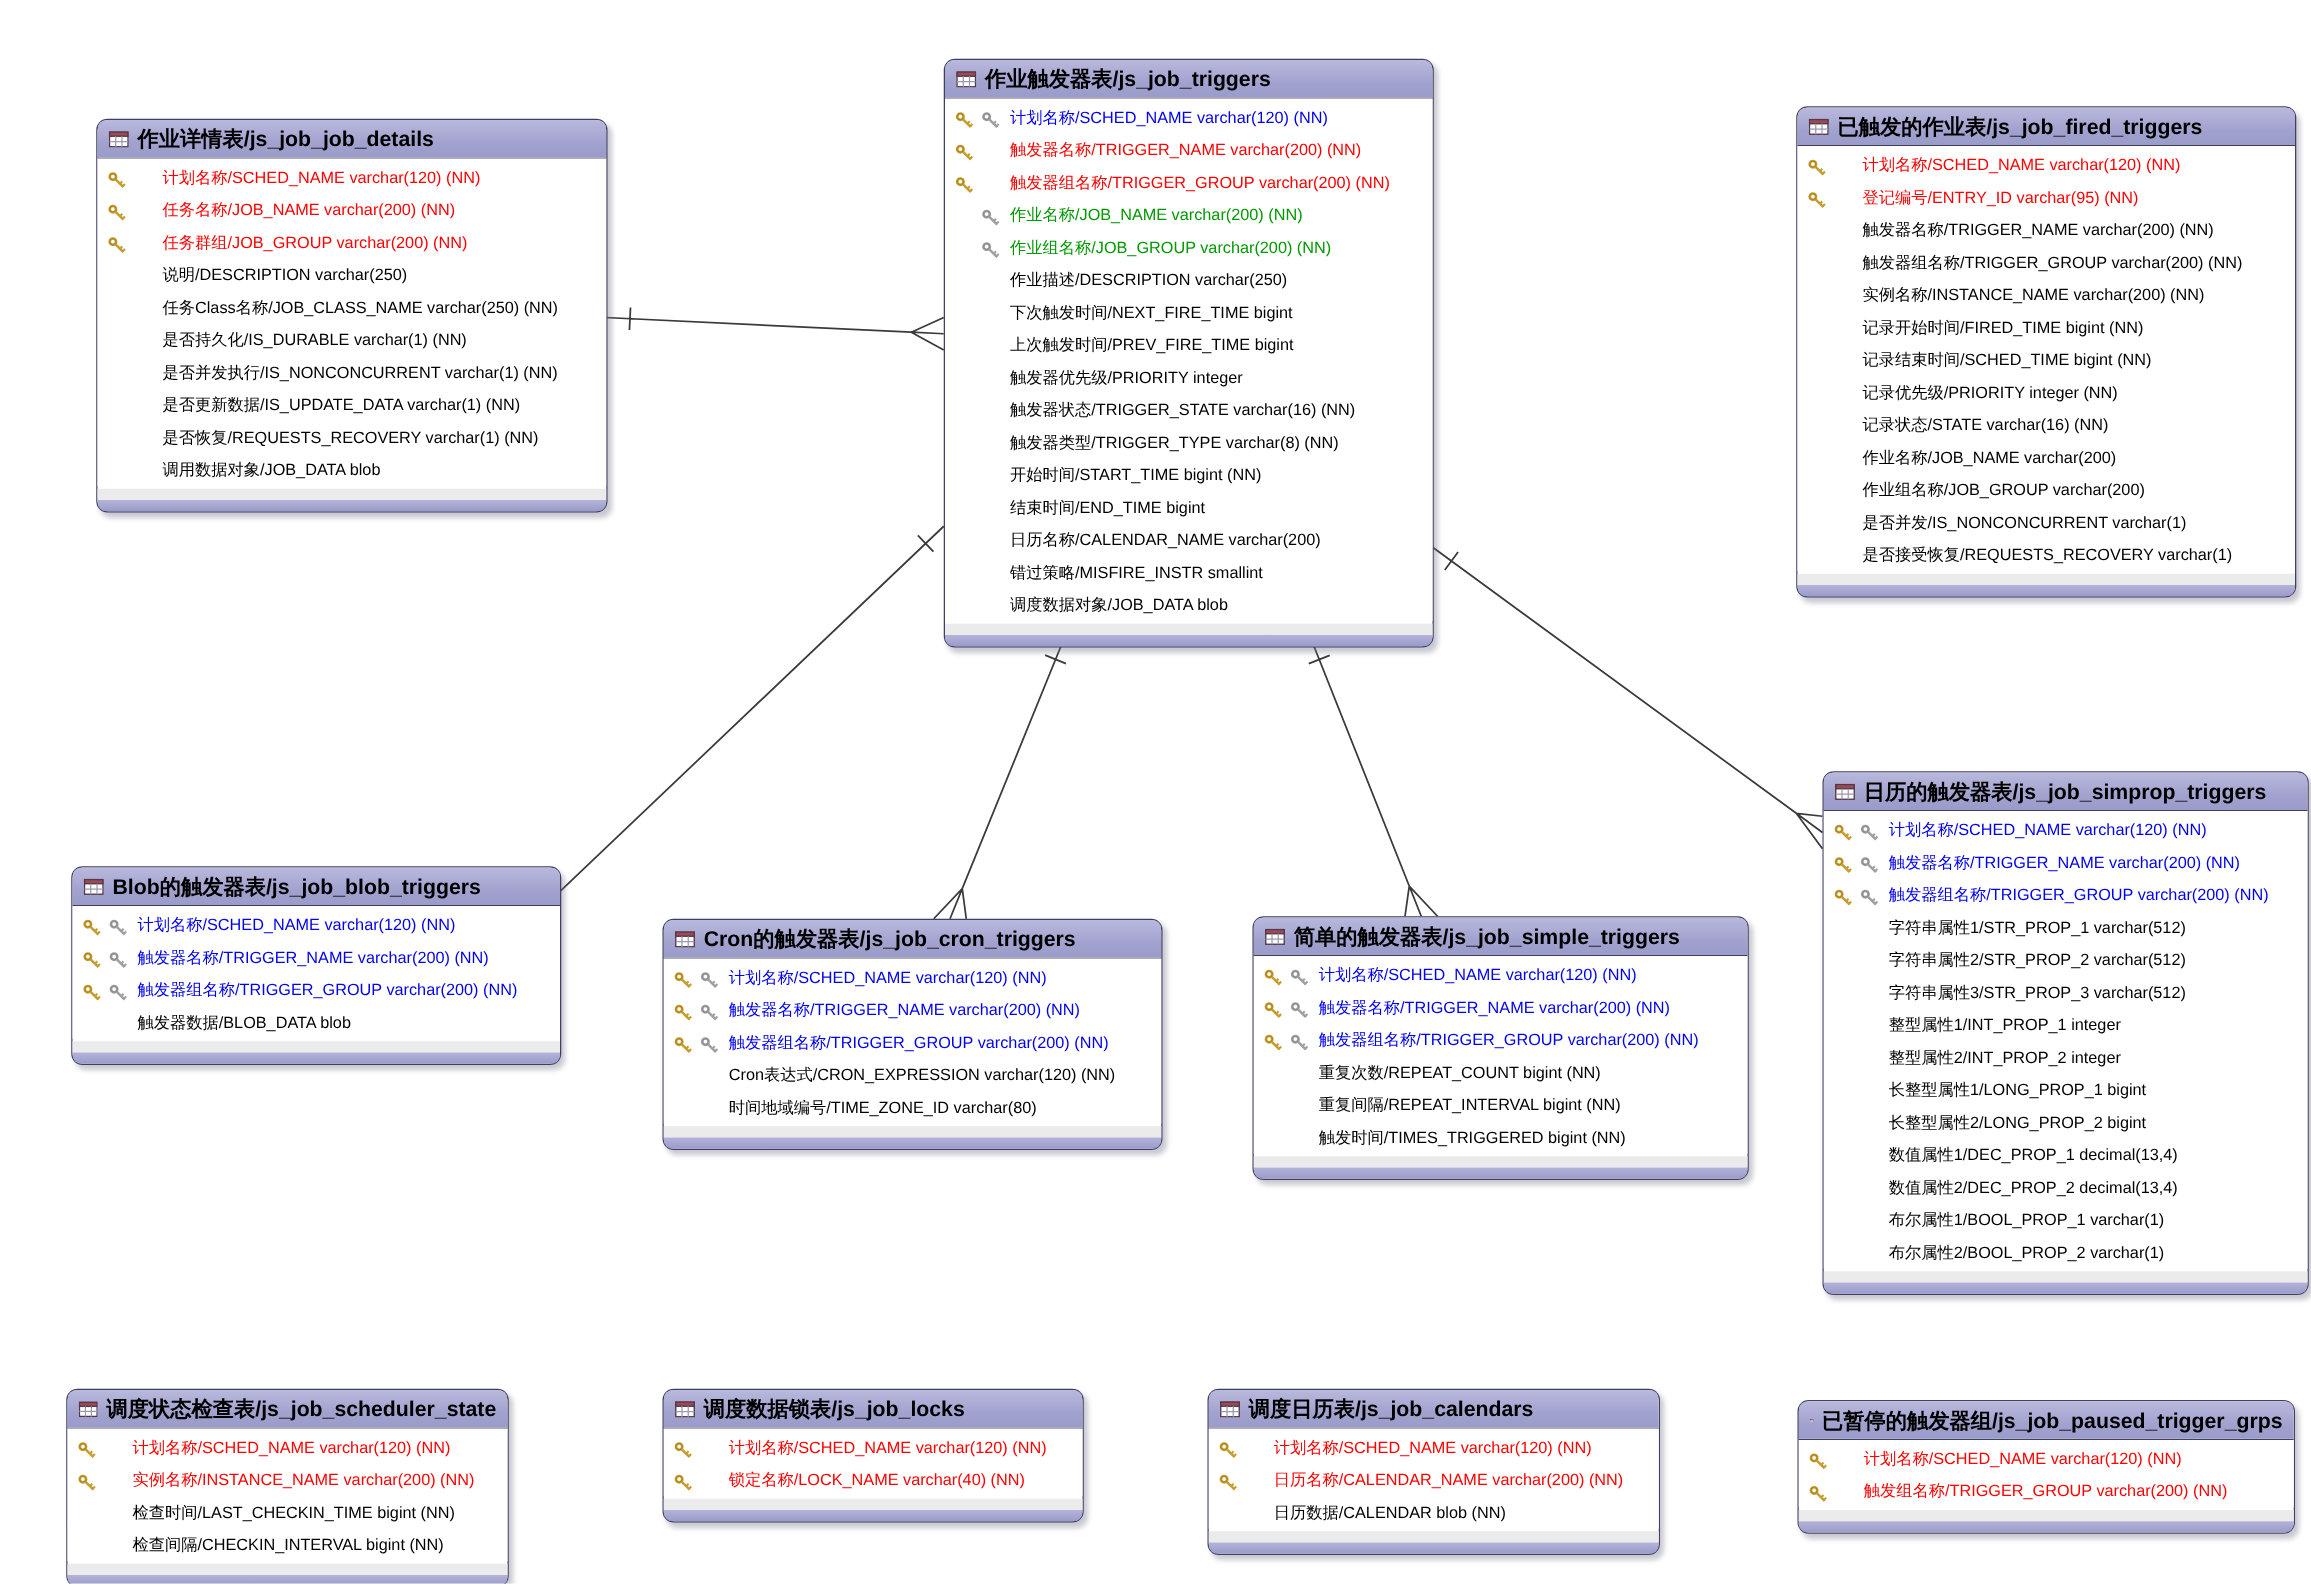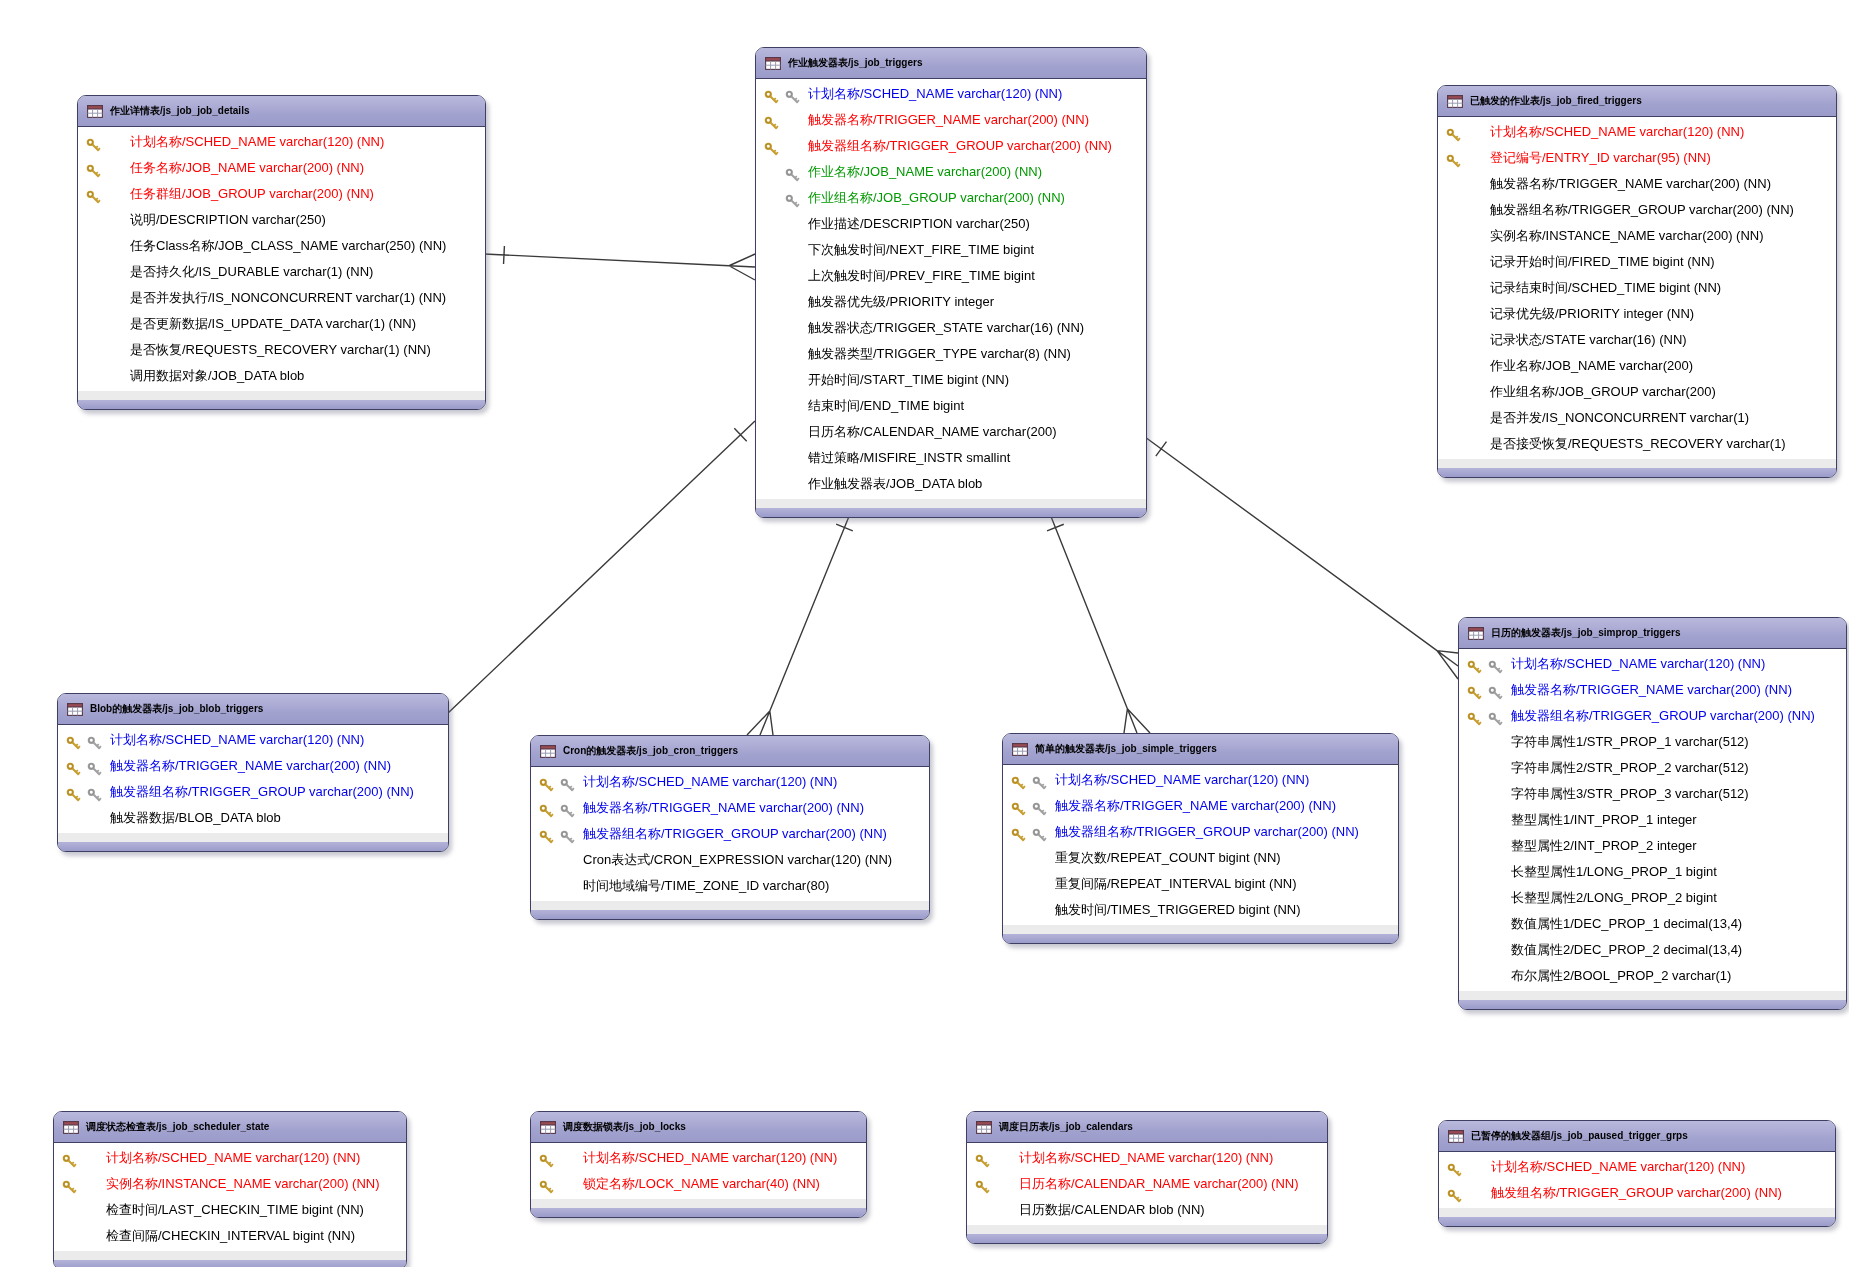--- a/index.html
+++ b/index.html
@@ -10,21 +10,21 @@
   #rel-layer{position:absolute;left:0;top:0;width:1849px;height:1267px;}
   .tbl{
     position:absolute;background:#ffffff;border:1.5px solid #3f3f63;border-radius:9px;
     box-shadow:3px 4px 4px rgba(110,110,135,.38);
   }
   .tbl-header{
     height:30px;display:flex;align-items:center;gap:7px;padding:0 9px;
     background:linear-gradient(180deg,#b9b9dd 0%,#a2a2cf 60%,#9b9bca 100%);
     border-bottom:1.4px solid #3f3f63;border-radius:7px 7px 0 0;
   }
-  .tbl-title{font-size:10px;font-weight:bold;color:#000;white-space:nowrap;}
+  .tbl-title{font-size:17px;font-weight:bold;color:#000;white-space:nowrap;}
   .tbl-body{padding:2px 16px 0 0;background:#fff;}
   .row{position:relative;height:26px;line-height:26px;white-space:nowrap;}
   .row .txt{position:absolute;left:52px;font-size:13px;}
   .row .k1{position:absolute;left:8px;top:6px;}
   .row .k2{position:absolute;left:29px;top:6px;}
   .c-red  .txt{color:#ff0000;}
   .c-blue .txt{color:#0000ee;}
   .c-green .txt{color:#009900;}
   .c-black .txt{color:#000000;}
   .tbl-footgray{height:9px;background:#ebebeb;margin-top:2px;}
@@ -211,21 +211,21 @@
         <div class="row c-black">
           <span class="txt">结束时间/END_TIME bigint</span>
         </div>
         <div class="row c-black">
           <span class="txt">日历名称/CALENDAR_NAME varchar(200)</span>
         </div>
         <div class="row c-black">
           <span class="txt">错过策略/MISFIRE_INSTR smallint</span>
         </div>
         <div class="row c-black">
-          <span class="txt">作业触发器表/JOB_DATA blob</span>
+          <span class="txt">调度数据对象/JOB_DATA blob</span>
         </div>
       </div>
       <div class="tbl-footgray"></div>
       <div class="tbl-footbar"></div>
     </div>
     <div class="tbl" style="left: 1437px; top: 85px; width: 398px;">
       <div class="tbl-header">
         <svg width="16" height="13" viewBox="0 0 16 13">
           <rect x="0.6" y="0.6" width="14.8" height="11.8" fill="#ffffff" stroke="#55384a" stroke-width="1.1"></rect>
           <rect x="0.6" y="0.6" width="14.8" height="3.4" fill="#9a4a52" stroke="#55384a" stroke-width="1.1"></rect>
@@ -594,20 +594,23 @@
           <span class="txt">长整型属性1/LONG_PROP_1 bigint</span>
         </div>
         <div class="row c-black">
           <span class="txt">长整型属性2/LONG_PROP_2 bigint</span>
         </div>
         <div class="row c-black">
           <span class="txt">数值属性1/DEC_PROP_1 decimal(13,4)</span>
         </div>
         <div class="row c-black">
           <span class="txt">数值属性2/DEC_PROP_2 decimal(13,4)</span>
+        </div>
+        <div class="row c-black">
+          <span class="txt">布尔属性1/BOOL_PROP_1 varchar(1)</span>
         </div>
         <div class="row c-black">
           <span class="txt">布尔属性2/BOOL_PROP_2 varchar(1)</span>
         </div>
       </div>
       <div class="tbl-footgray"></div>
       <div class="tbl-footbar"></div>
     </div>
     <div class="tbl" style="left: 53px; top: 1111px; width: 352px;">
       <div class="tbl-header">

